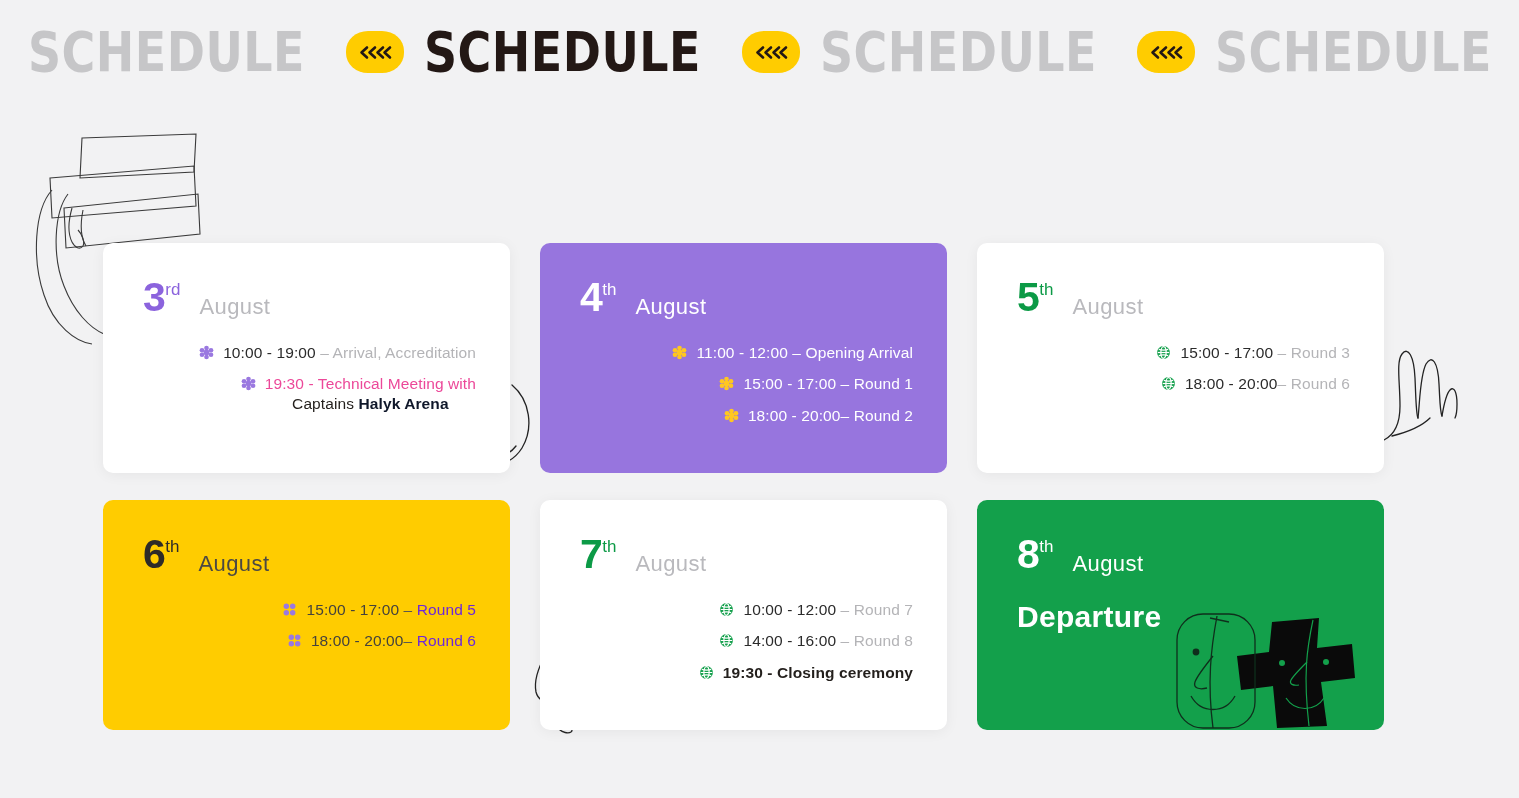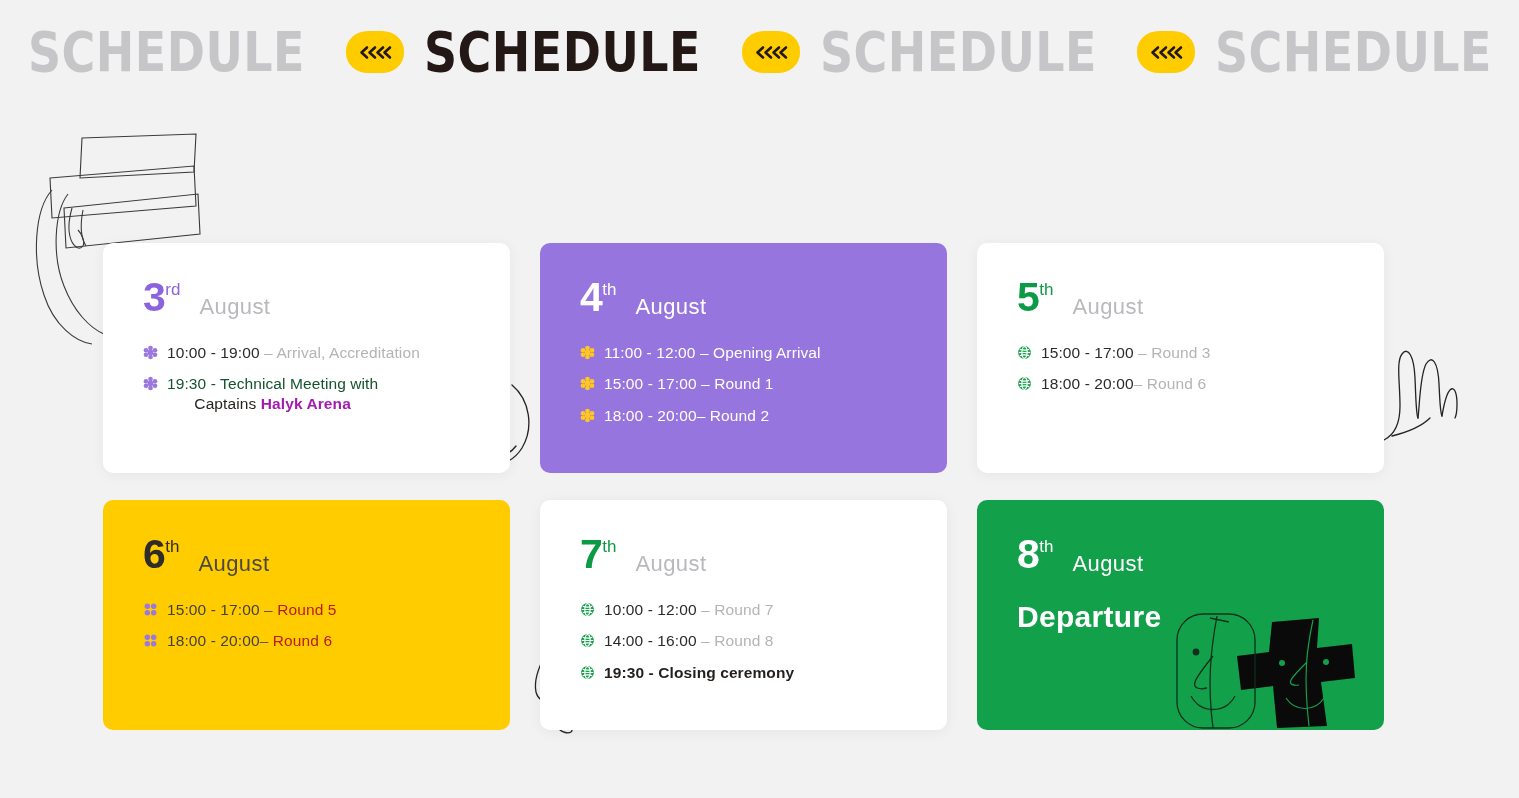--- a/index.html
+++ b/index.html
@@ -136,20 +136,21 @@
 
   
   .events { display: flex; flex-direction: column; }
   .event-row {
     display: flex;
     align-items: flex-start;
     gap: 9px;
     margin-bottom: 12px;
     font-size: 15.5px;
     line-height: 1.26;
+    justify-content: flex-end;
   }
   .event-icon {
     flex: 0 0 auto;
     width: 15px;
     height: 15px;
     margin-top: 2px;
   }
   .event-icon svg { display: block; width: 15px; height: 15px; }
   .event-text { letter-spacing: 0.1px; }
 
@@ -160,35 +161,35 @@
   
   .t-light .event-time { color: #2b2b2b; }
   .t-light .event-name { color: #b4b4b7; }
   .t-light .event-sep  { color: #b4b4b7; }
 
   .t-onpurple .event-time,
   .t-onpurple .event-name,
   .t-onpurple .event-sep { color: #ffffff; }
 
   .t-onyellow .event-time { color: #45423c; }
-  .t-onyellow .event-name { color: #b91c1c; }
+  .t-onyellow .event-name { color: #6d28d9; }
   .t-onyellow .event-sep  { color: #5c584f; }
 
   .event-row.strong .event-time,
   .event-row.strong .event-name,
   .event-row.strong .event-sep { color: #231f1c; font-weight: 700; }
 
   .event-row.wrap-indent .event-text { display: block; max-width: 270px; }
   .event-row.wrap-indent .line2 {
     display: block;
     text-align: center;
     color: #231f1c;
   }
-  .event-row.wrap-indent .line1 { color: #14532d; }
-  .event-row.wrap-indent .bold { font-weight: 700; color: #a21caf; }
+  .event-row.wrap-indent .line1 { color: #ec4899; }
+  .event-row.wrap-indent .bold { font-weight: 700; color: #0f172a; }
 
   
   .departure-text {
     font-size: 30px;
     font-weight: 700;
     color: #ffffff;
     letter-spacing: 0.3px;
     margin-top: 22px;
   }
   .departure-art {

